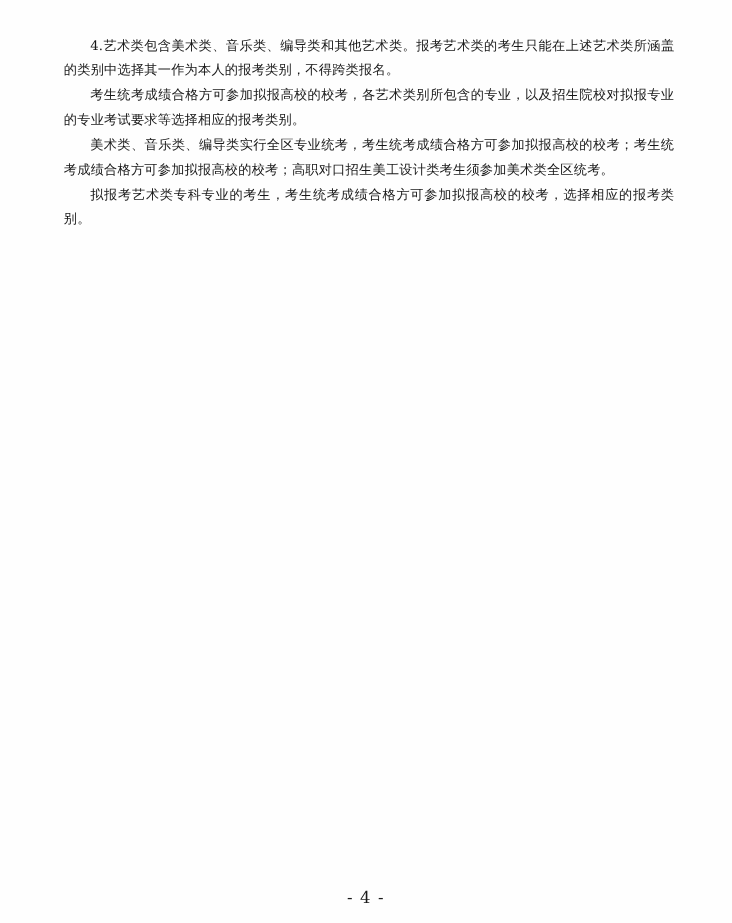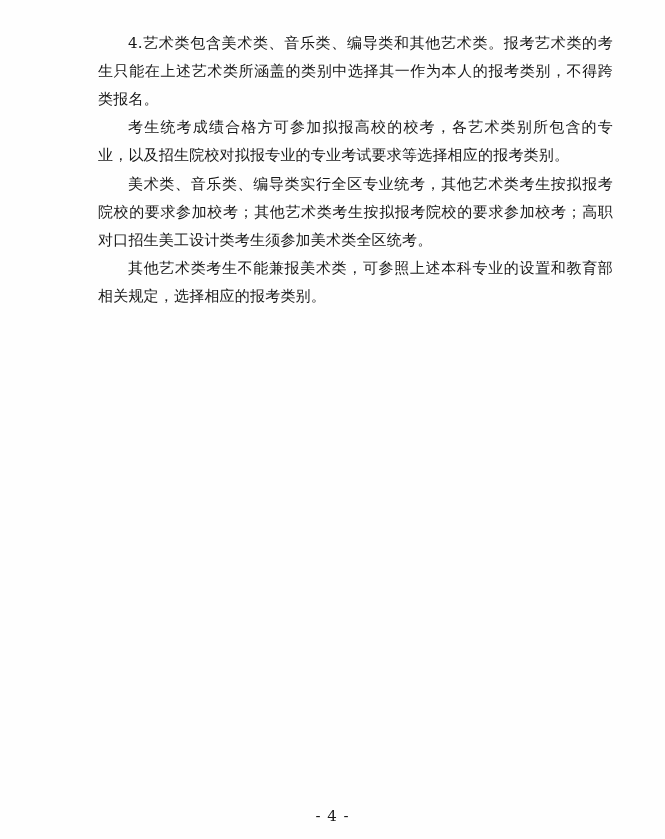--- a/index.html
+++ b/index.html
@@ -16,27 +16,26 @@
   }
   .page {
     position: relative;
     width: 665px;
     height: 839px;
     box-sizing: border-box;
     padding: 30px 52px 0 58px;
     background: #fefefe;
   }
   .doc-body {
-    font-size: 15px;
+    font-size: 12px;
     line-height: 1.86;
     text-align: justify;
     text-justify: inter-ideograph;
     letter-spacing: 0.2px;
     color: #171717;
-    margin-left: 40px;
   }
   .para {
     margin: 0 0 0.05em 0;
     text-indent: 2em;
     text-align: justify;
     text-justify: inter-ideograph;
   }
   .page-number {
     position: absolute;
     left: 0;
@@ -49,17 +48,17 @@
     font-family: "DejaVu Serif", "Liberation Serif", serif;
   }
 </style>
 </head>
 <body>
 
 <div class="page">
   <div class="doc-body">
     <p class="para">4.艺术类包含美术类、音乐类、编导类和其他艺术类。报考艺术类的考生只能在上述艺术类所涵盖的类别中选择其一作为本人的报考类别，不得跨类报名。</p>
     <p class="para">考生统考成绩合格方可参加拟报高校的校考，各艺术类别所包含的专业，以及招生院校对拟报专业的专业考试要求等选择相应的报考类别。</p>
-    <p class="para">美术类、音乐类、编导类实行全区专业统考，其他艺术类考生按拟报考院校的要求参加校考；其他艺术类考生按拟报考院校的要求参加校考；高职对口招生美工设计类考生须参加美术类全区统考。</p>
-    <p class="para">其他艺术类考生不能兼报美术类，可参照上述本科专业的设置和教育部相关规定，选择相应的报考类别。</p>
+    <p class="para">美术类、音乐类、编导类实行全区专业统考，考生统考成绩合格方可参加拟报高校的校考；考生统考成绩合格方可参加拟报高校的校考；高职对口招生美工设计类考生须参加美术类全区统考。</p>
+    <p class="para">拟报考艺术类专科专业的考生，考生统考成绩合格方可参加拟报高校的校考，选择相应的报考类别。</p>
   </div>
   <div class="page-number">- 4 -</div>
 </div>
 
 </body></html>

